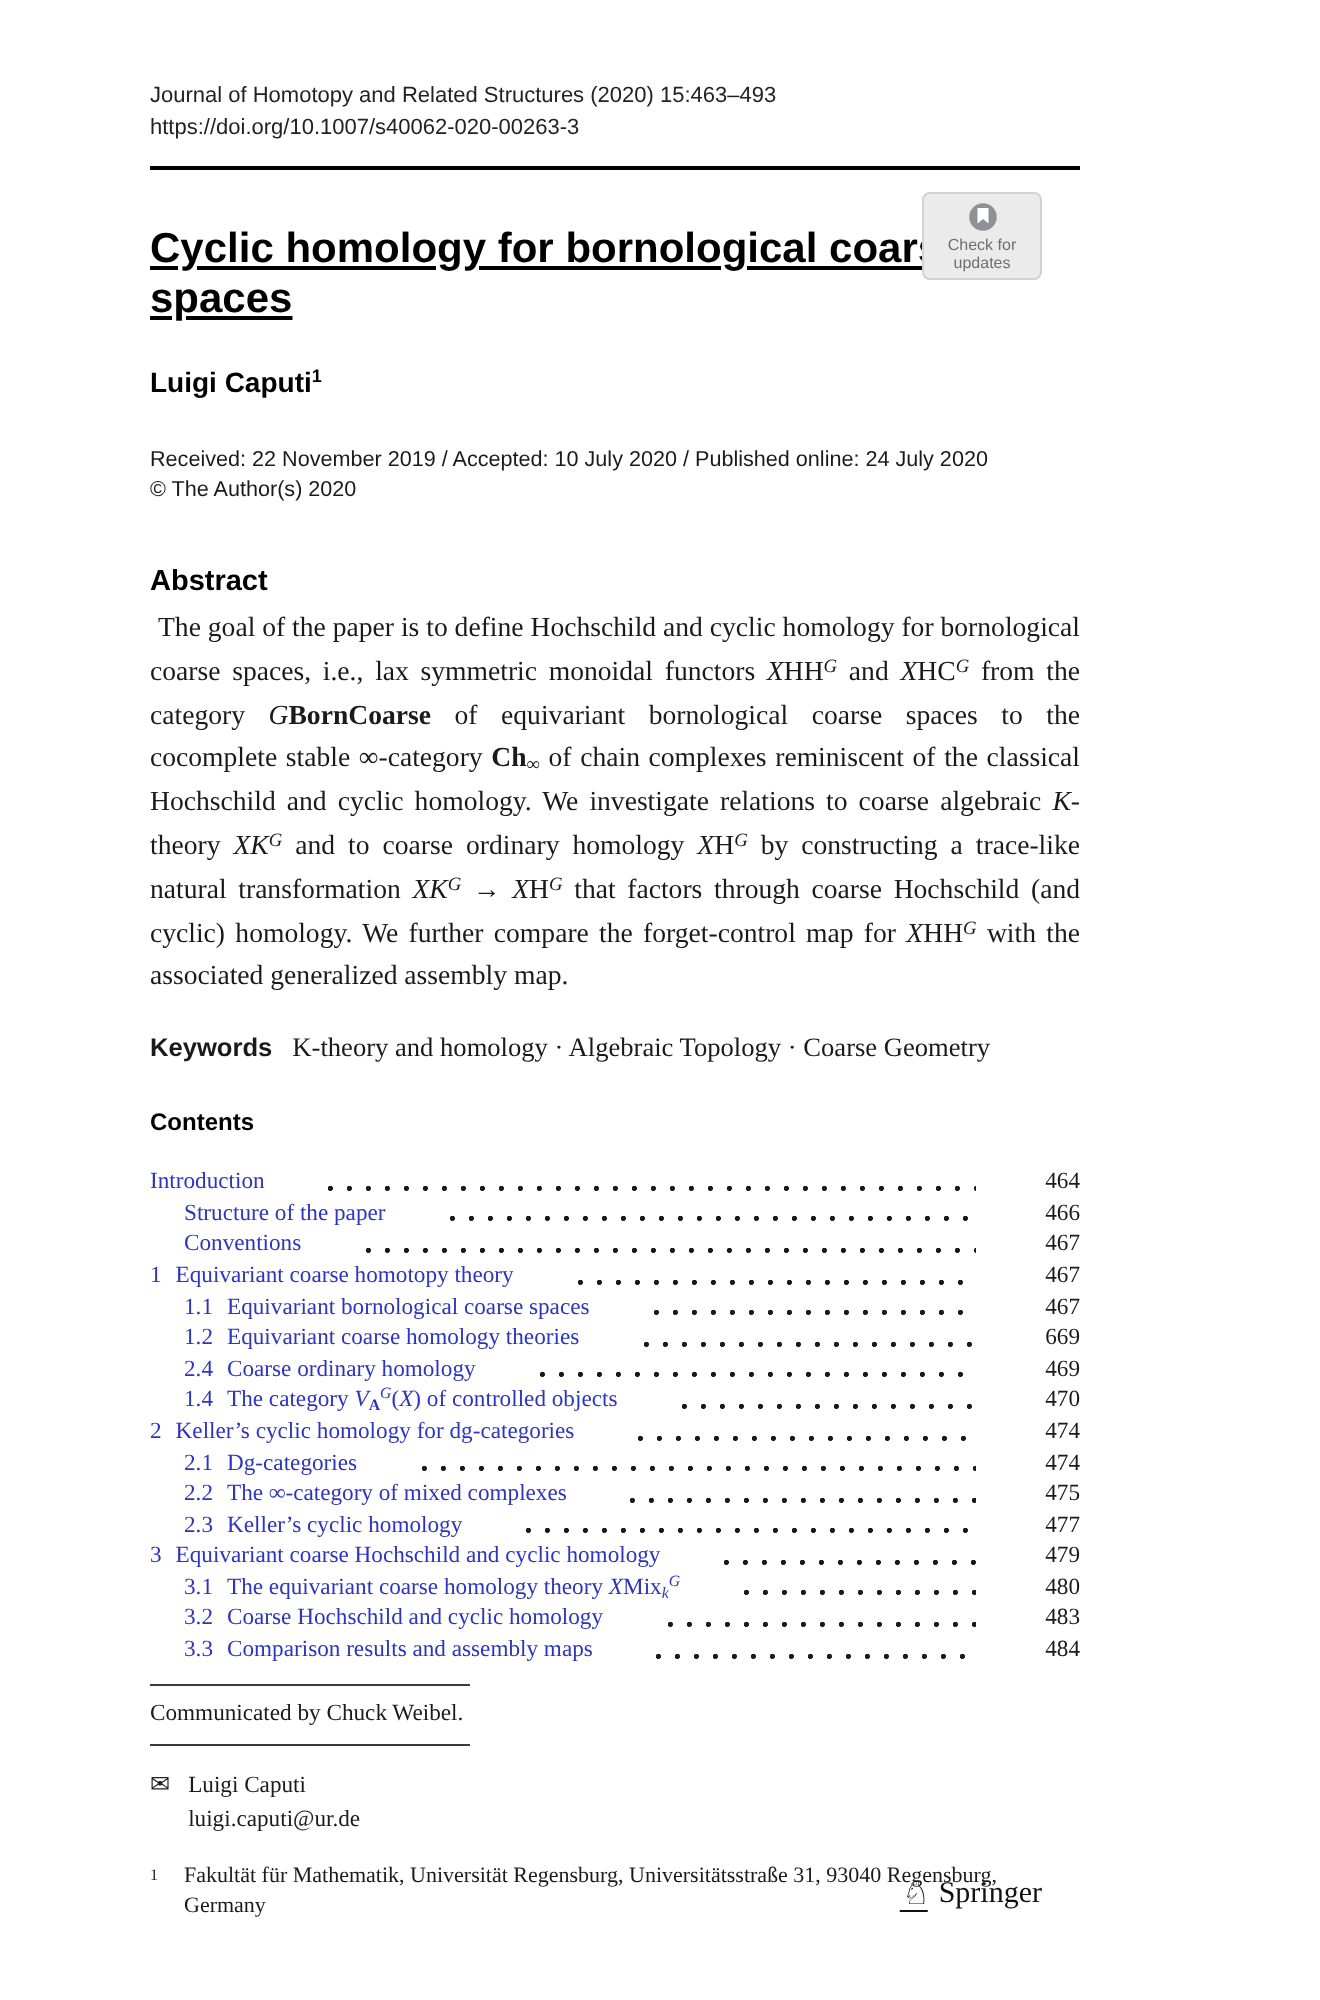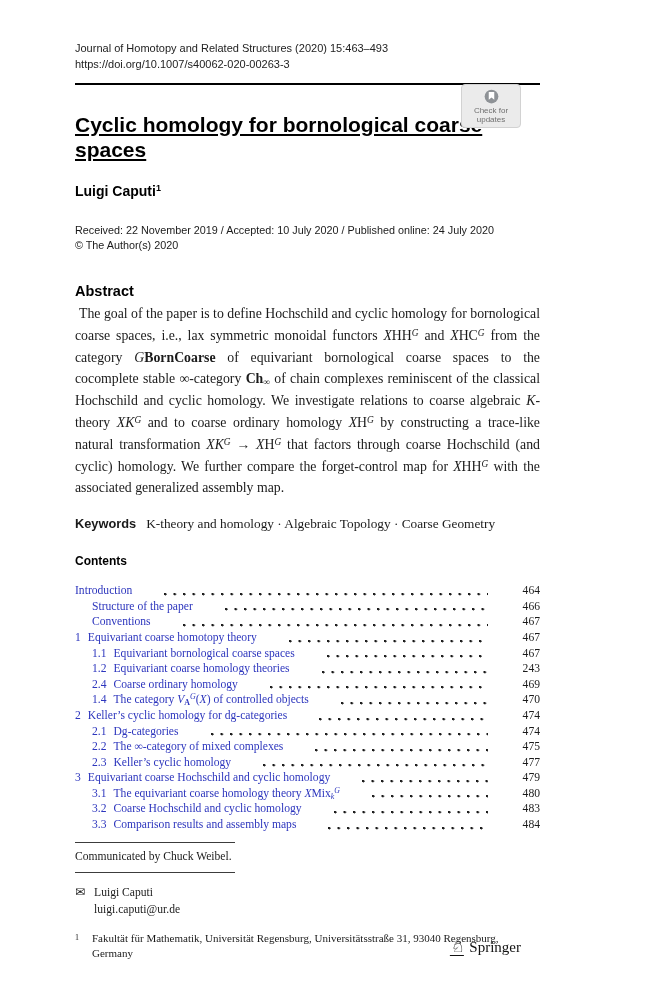--- a/index.html
+++ b/index.html
@@ -11,21 +11,21 @@
     padding:40px 56px 0 75px;
     color:#1a1a1a;
     font-family:"Liberation Serif", serif;
     overflow:hidden;
   }
   
   .jheader{font-family:"Liberation Sans", sans-serif;font-size:11px;line-height:16px;color:#222;}
   .toprule{border:none;border-top:2.5px solid #000;margin:11px 0 0 0;}
   
   .badge{
-    position:absolute;top:84px;right:75px;
+    position:absolute;top:96px;right:75px;
     width:58px;height:42px;background:#ebebeb;border:1px solid #d2d2d2;border-radius:4px;
     display:flex;flex-direction:column;align-items:center;justify-content:center;
     font-family:"Liberation Sans", sans-serif;font-size:8px;line-height:9px;color:#6f6f6f;
     cursor:pointer;
   }
   .badge svg{width:15px;height:15px;margin-bottom:2px;}
   
   .title{font-family:"Liberation Sans", sans-serif;font-weight:bold;font-size:21px;line-height:25px;margin-top:27px;color:#000;text-decoration:underline;}
   .author{font-family:"Liberation Sans", sans-serif;font-weight:bold;font-size:14px;margin-top:21px;color:#000;}
   .author sup{font-size:9px;vertical-align:5px;}
@@ -131,21 +131,21 @@
         <span class="toc-page">467</span>
       </div>
       <div class="toc-row lvl1">
         <span class="toc-link"><span class="toc-num">1.1</span><span>Equivariant bornological coarse spaces</span></span>
         <span class="toc-dots"></span>
         <span class="toc-page">467</span>
       </div>
       <div class="toc-row lvl1">
         <span class="toc-link"><span class="toc-num">1.2</span><span>Equivariant coarse homology theories</span></span>
         <span class="toc-dots"></span>
-        <span class="toc-page">243</span>
+        <span class="toc-page">669</span>
       </div>
       <div class="toc-row lvl1">
         <span class="toc-link"><span class="toc-num">2.4</span><span>Coarse ordinary homology</span></span>
         <span class="toc-dots"></span>
         <span class="toc-page">469</span>
       </div>
       <div class="toc-row lvl1">
         <span class="toc-link"><span class="toc-num">1.4</span><span>The category <i>V</i><sub><b>A</b></sub><sup><i>G</i></sup>(<i>X</i>) of controlled objects</span></span>
         <span class="toc-dots"></span>
         <span class="toc-page">470</span>

